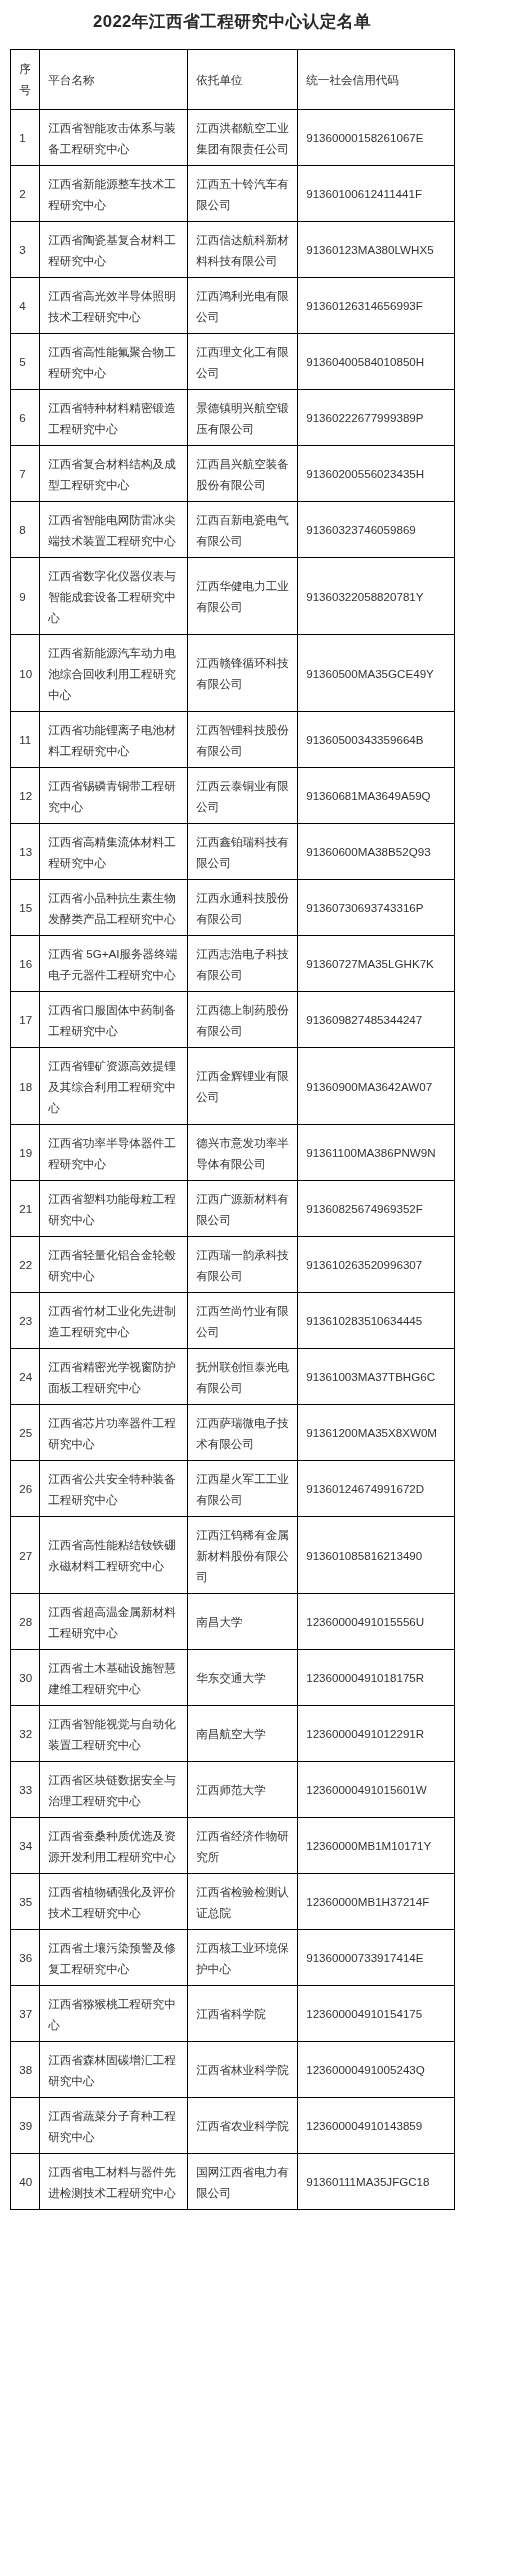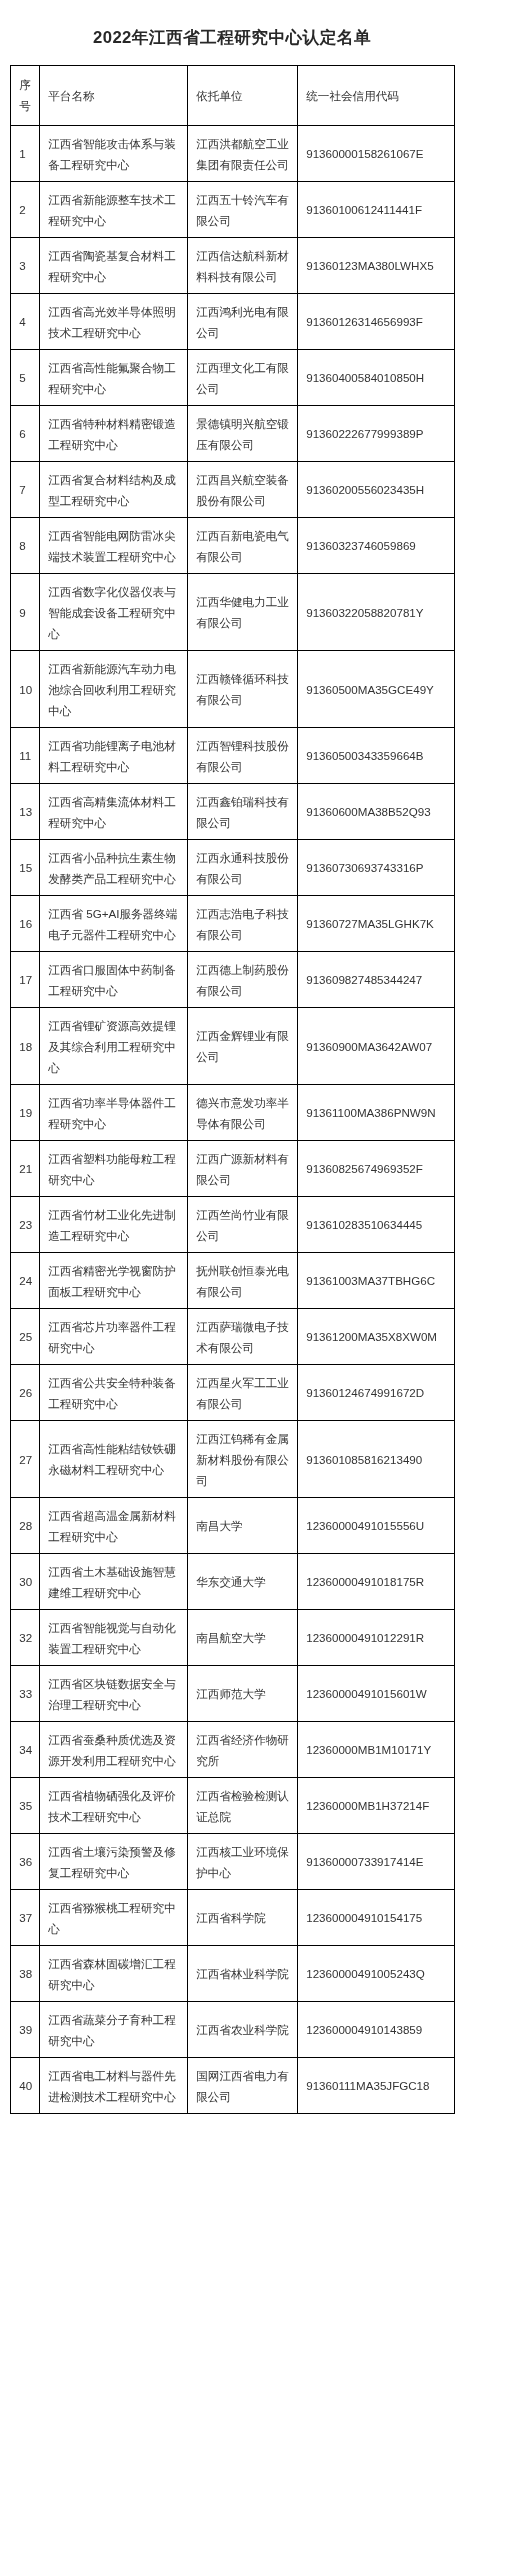--- a/index.html
+++ b/index.html
@@ -7,21 +7,21 @@
     padding: 0;
     background: #ffffff;
   }
   body {
     width: 508px;
     font-family: "Liberation Sans", sans-serif;
     color: #333333;
   }
   .page {
     width: 464px;
-    padding: 17px 0 19px 0;
+    padding: 1px 0 19px 0;
     box-sizing: border-box;
   }
   .page-title {
     margin: 8.7px 0 11.6px 0;
     text-align: center;
     font-size: 16.7px;
     font-weight: bold;
     color: #282828;
     letter-spacing: 0.4px;
   }
@@ -137,20 +137,26 @@
           <td>江西赣锋循环科技有限公司</td>
           <td>91360500MA35GCE49Y</td>
         </tr>
         <tr>
           <td>11</td>
           <td>江西省功能锂离子电池材料工程研究中心</td>
           <td>江西智锂科技股份有限公司</td>
           <td>91360500343359664B</td>
         </tr>
         <tr>
+          <td>12</td>
+          <td>江西省锡磷青铜带工程研究中心</td>
+          <td>江西云泰铜业有限公司</td>
+          <td>91360681MA3649A59Q</td>
+        </tr>
+        <tr>
           <td>13</td>
           <td>江西省高精集流体材料工程研究中心</td>
           <td>江西鑫铂瑞科技有限公司</td>
           <td>91360600MA38B52Q93</td>
         </tr>
         <tr>
           <td>15</td>
           <td>江西省小品种抗生素生物发酵类产品工程研究中心</td>
           <td>江西永通科技股份有限公司</td>
           <td>91360730693743316P</td>
@@ -177,20 +183,26 @@
           <td>19</td>
           <td>江西省功率半导体器件工程研究中心</td>
           <td>德兴市意发功率半导体有限公司</td>
           <td>91361100MA386PNW9N</td>
         </tr>
         <tr>
           <td>21</td>
           <td>江西省塑料功能母粒工程研究中心</td>
           <td>江西广源新材料有限公司</td>
           <td>91360825674969352F</td>
+        </tr>
+        <tr>
+          <td>22</td>
+          <td>江西省轻量化铝合金轮毂研究中心</td>
+          <td>江西瑞一韵承科技有限公司</td>
+          <td>913610263520996307</td>
         </tr>
         <tr>
           <td>23</td>
           <td>江西省竹材工业化先进制造工程研究中心</td>
           <td>江西竺尚竹业有限公司</td>
           <td>913610283510634445</td>
         </tr>
         <tr>
           <td>24</td>
           <td>江西省精密光学视窗防护面板工程研究中心</td>

